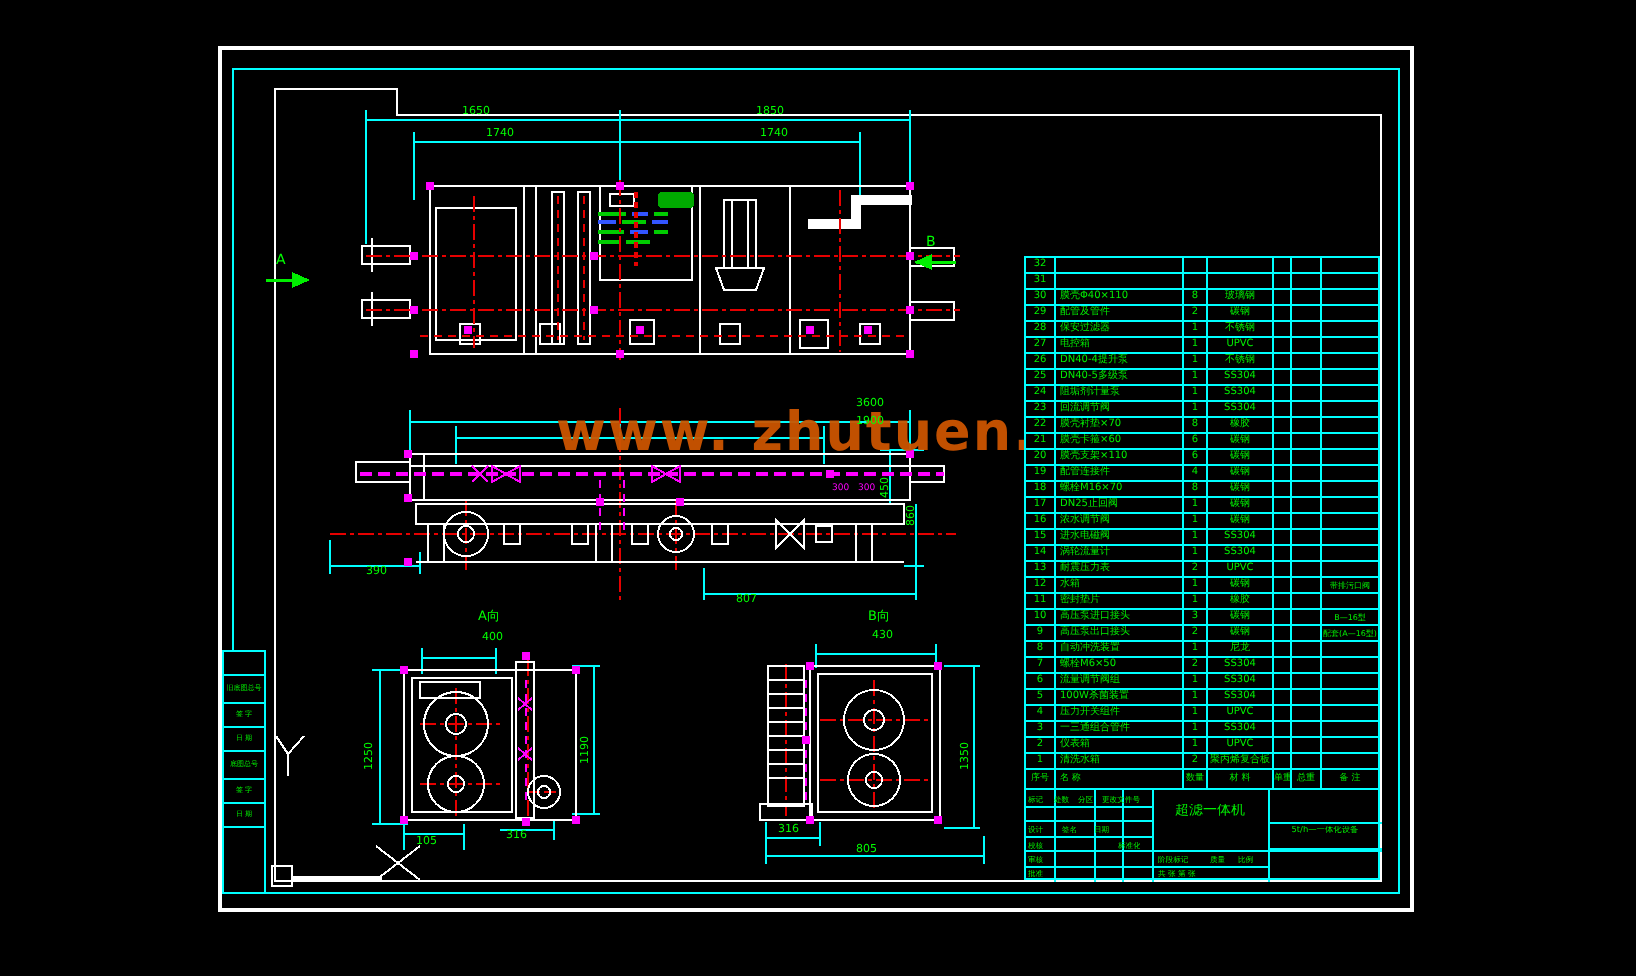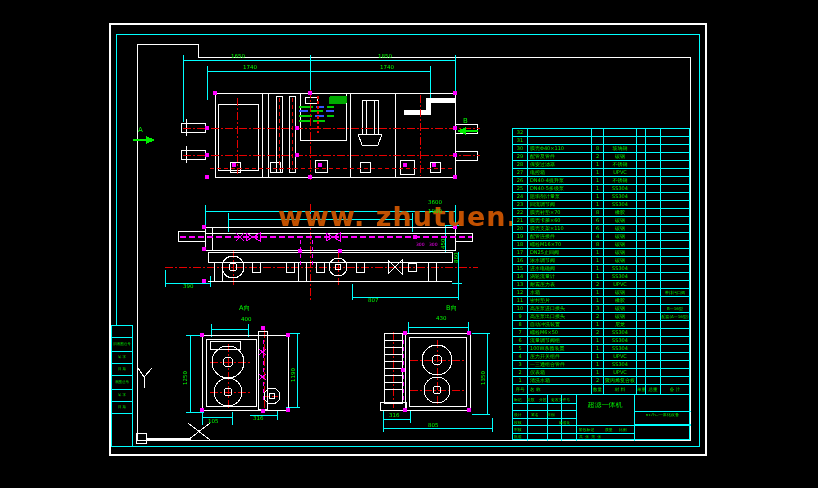--- a/index.html
+++ b/index.html
@@ -18,21 +18,21 @@
   .bom-cell{box-sizing:border-box;border-right:1px solid #00ffff;overflow:hidden;
             white-space:nowrap;color:#00ee00;font-size:5px;line-height:7px;text-align:center;}
   .bom-cell:last-child{border-right:none;}
   .bom-cell.name{text-align:left;padding-left:2px;}
   .bom-cell.rmk{font-size:4px;}
   .hdr .bom-cell{font-size:4.5px;line-height:9px;}
   
   #tblock{position:absolute;left:512px;top:394px;width:178px;height:46px;
           border:1px solid #00ffff;box-sizing:border-box;background:#000;}
   .tb-line{position:absolute;background:#00ffff;}
-  .tb-text{position:absolute;color:#00ee00;line-height:1.1;white-space:nowrap;overflow:hidden;font-family:Liberation Mono, monospace;}
+  .tb-text{position:absolute;color:#00ee00;line-height:1.1;white-space:nowrap;overflow:hidden;}
   
   #mstrip{position:absolute;left:111px;top:325px;width:22px;border:1px solid #00ffff;
           box-sizing:border-box;background:#000;}
   .ms-row{box-sizing:border-box;border-bottom:1px solid #00ffff;overflow:hidden;
           color:#00ee00;font-size:3.5px;line-height:1.1;text-align:center;
           display:flex;align-items:center;justify-content:center;}
   .ms-row:last-child{border-bottom:none;}
 </style>
 </head>
 <body>
@@ -314,21 +314,21 @@
       <div class="dim-label" style="left: 441px; top: 249px; font-size: 5.5px; transform: rotate(-90deg);">450</div>
       <div class="dim-label" style="left: 454px; top: 263px; font-size: 5.5px; transform: rotate(-90deg);">860</div>
       <div class="dim-label" style="left: 416px; top: 243px; font-size: 4.5px; color: rgb(255, 0, 255);">300</div>
       <div class="dim-label" style="left: 429px; top: 243px; font-size: 4.5px; color: rgb(255, 0, 255);">300</div>
       <div class="dim-label" style="left: 239px; top: 305px; font-size: 6.5px;">A向</div>
       <div class="dim-label" style="left: 241px; top: 317px; font-size: 5.5px;">400</div>
       <div class="dim-label" style="left: 183px; top: 385px; font-size: 5.5px; transform: rotate(-90deg);">1250</div>
       <div class="dim-label" style="left: 291px; top: 382px; font-size: 5.5px; transform: rotate(-90deg);">1190</div>
       <div class="dim-label" style="left: 208px; top: 419px; font-size: 5.5px;">105</div>
       <div class="dim-label" style="left: 253px; top: 416px; font-size: 5.5px;">316</div>
-      <div class="dim-label" style="left: 434px; top: 305px; font-size: 6.5px; margin-left: 12px;">B向</div>
+      <div class="dim-label" style="left: 434px; top: 305px; font-size: 6.5px;">B向</div>
       <div class="dim-label" style="left: 436px; top: 316px; font-size: 5.5px;">430</div>
       <div class="dim-label" style="left: 481px; top: 385px; font-size: 5.5px; transform: rotate(-90deg);">1350</div>
       <div class="dim-label" style="left: 389px; top: 413px; font-size: 5.5px;">316</div>
       <div class="dim-label" style="left: 428px; top: 423px; font-size: 5.5px;">805</div>
     </div>
 
   <div id="bom">
       <div class="bom-row">
         <div class="bom-cell" style="width: 15px;">32</div>
         <div class="bom-cell name" style="width: 64px;"></div>

